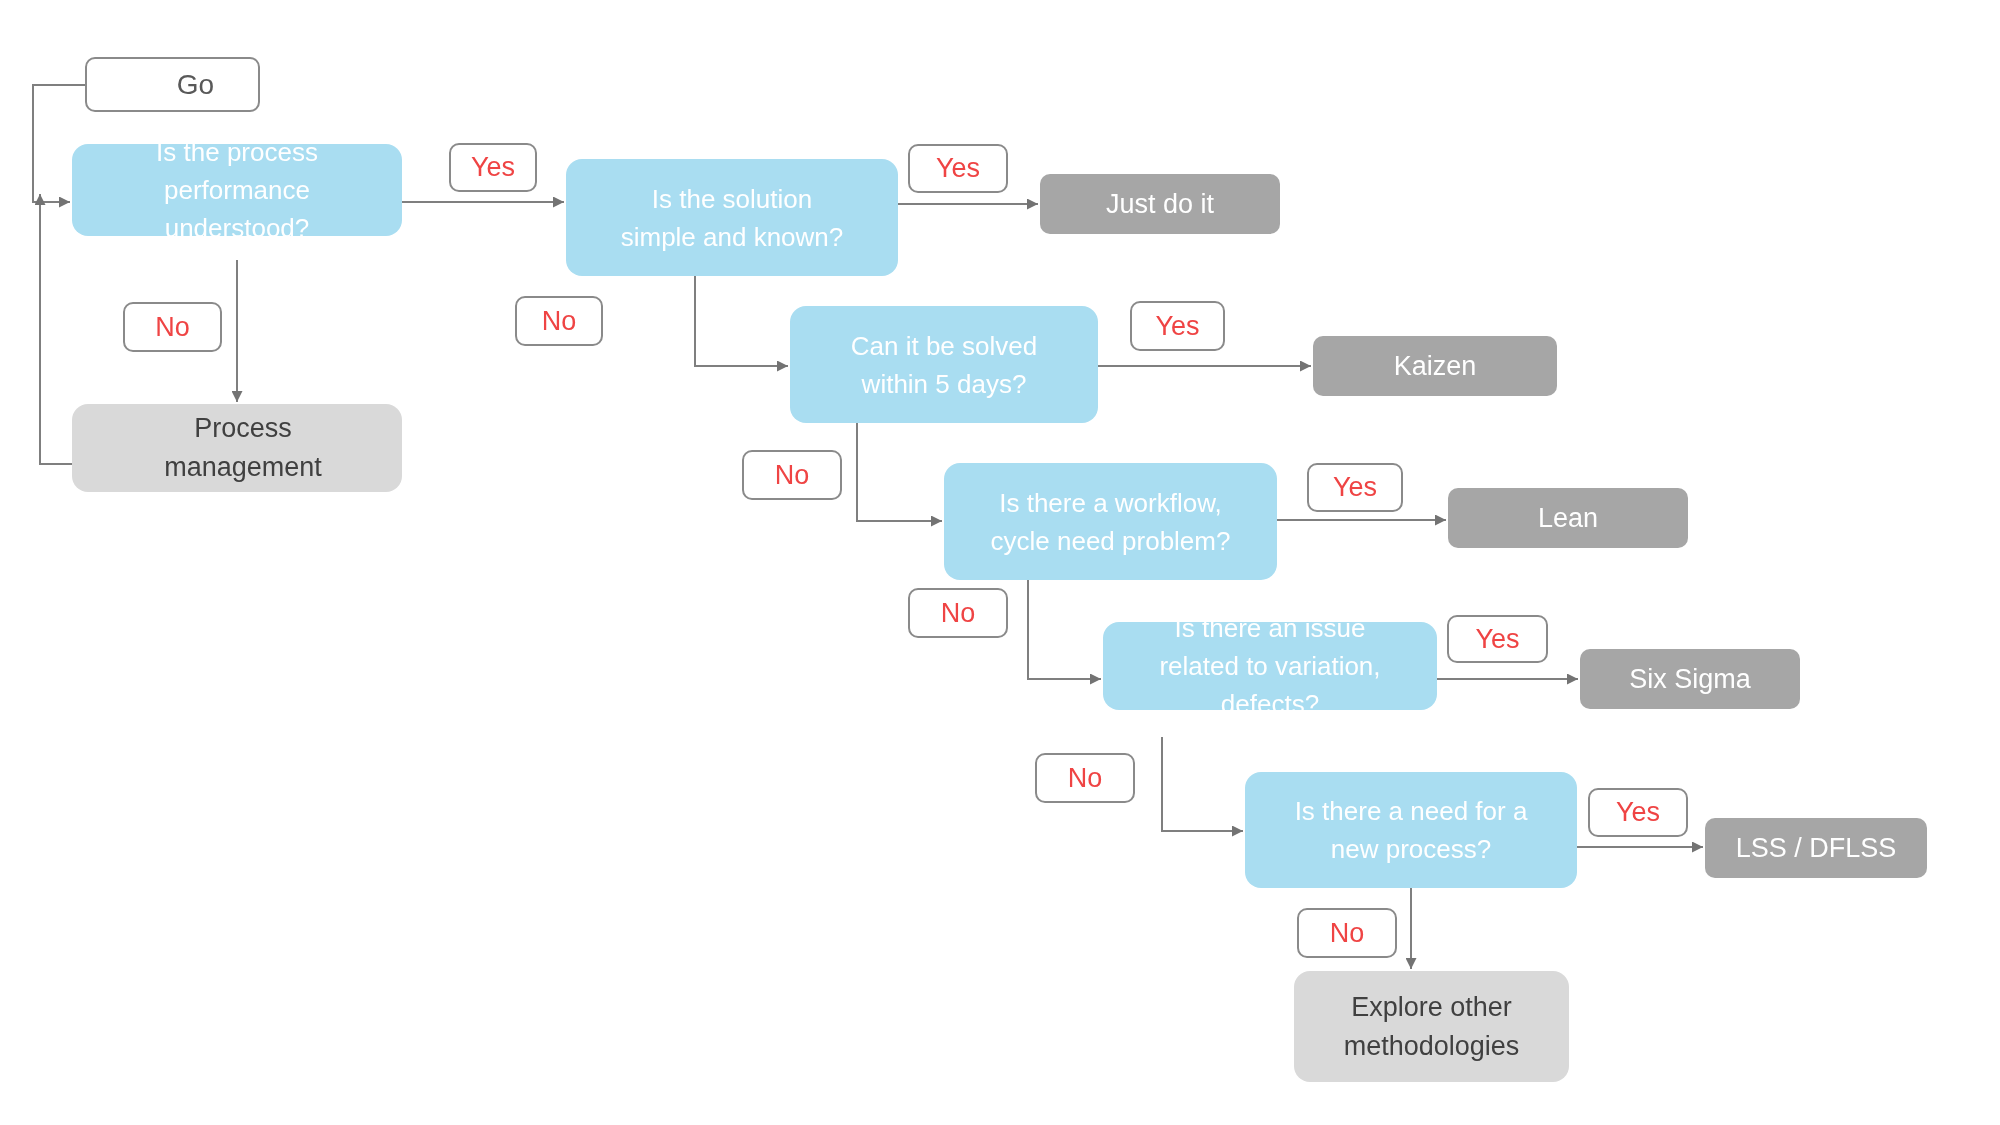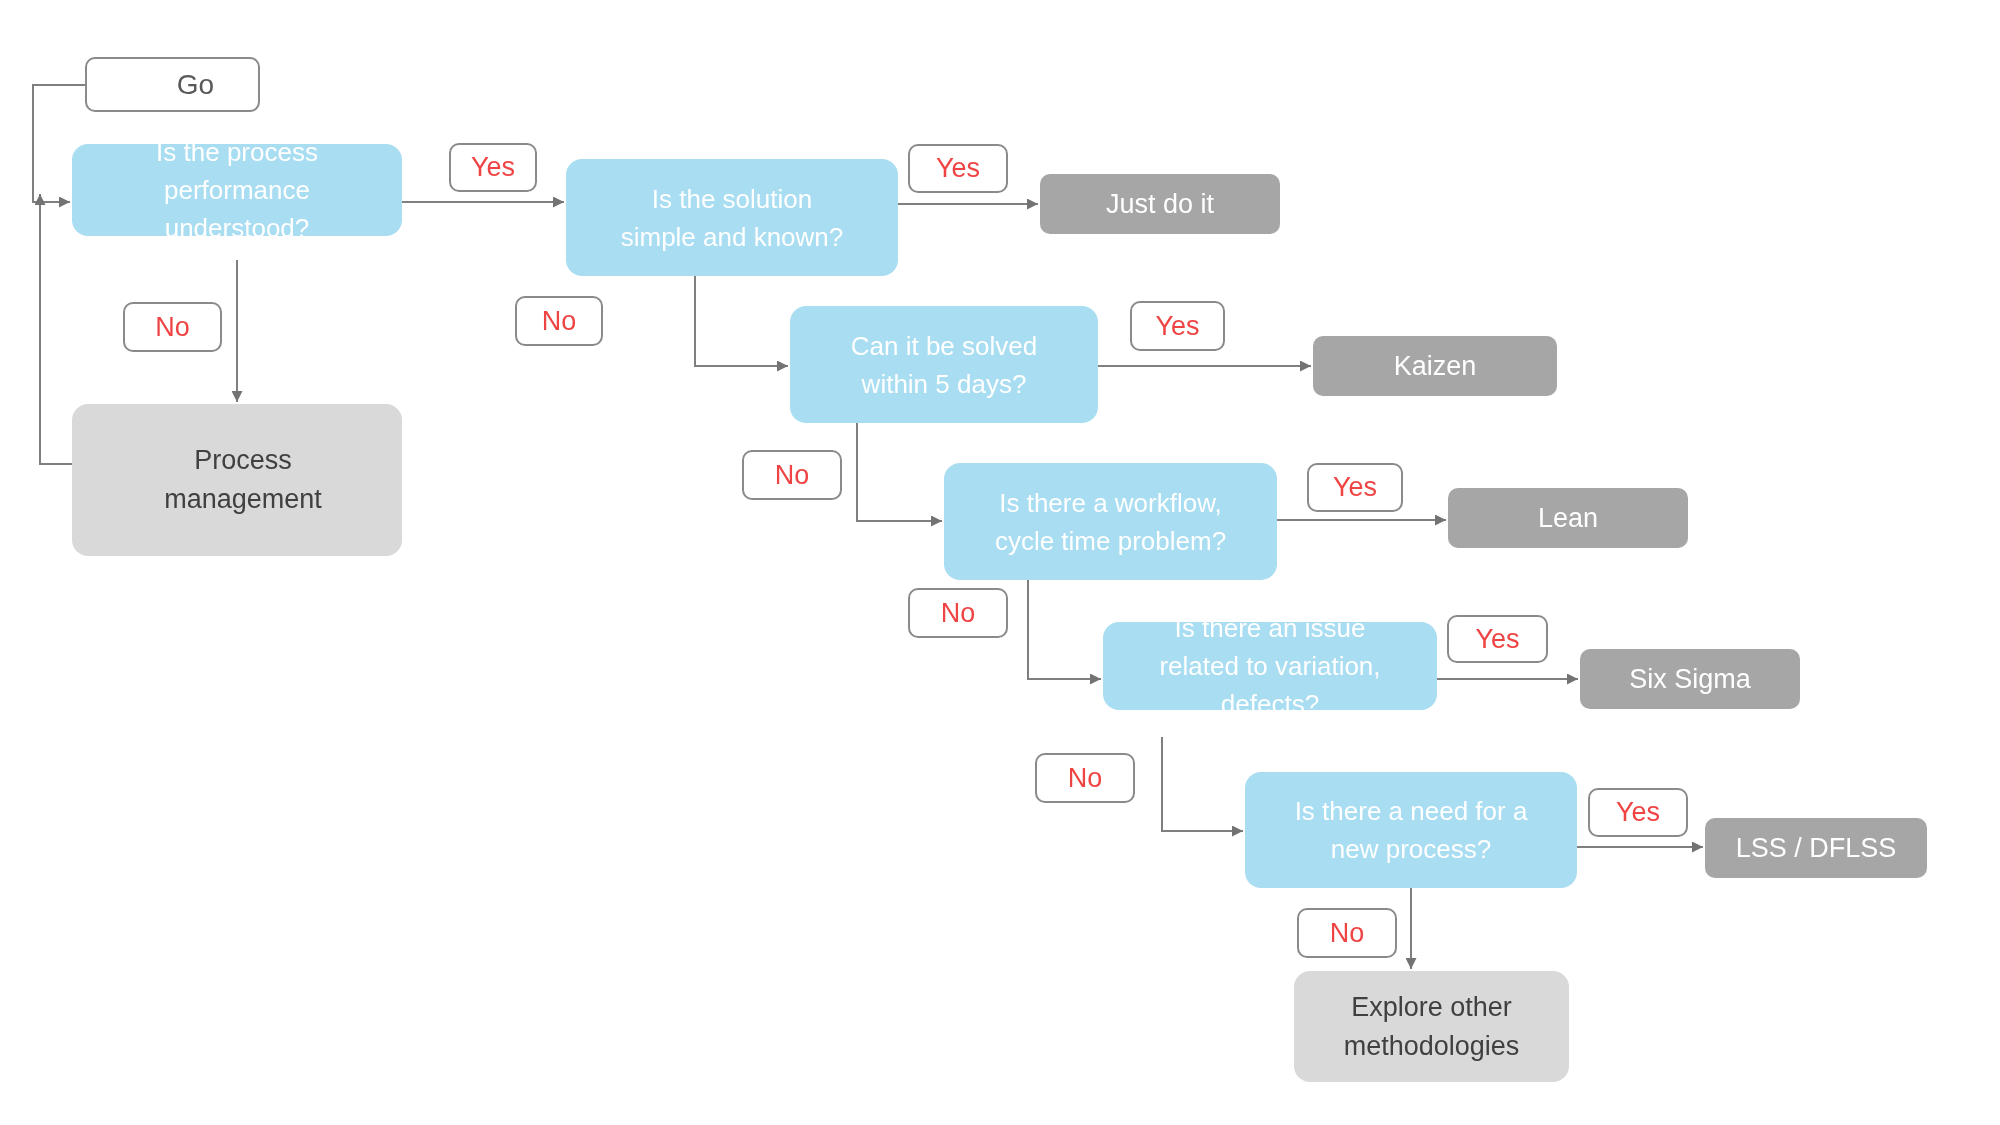--- a/index.html
+++ b/index.html
@@ -76,21 +76,21 @@
   <div class="node question" style="left:566px; top:145px; width:332px; height:117px;margin-top:14px;">
     <span>Is the solution
 simple and known?</span>
   </div>
   <div class="node question" style="left:790px; top:306px; width:308px; height:117px;text-align:center;">
     <span>Can it be solved
 within 5 days?</span>
   </div>
   <div class="node question" style="left:944px; top:463px; width:333px; height:117px;">
     <span>Is there a workflow,
-cycle time problem?</span>
+cycle need problem?</span>
   </div>
   <div class="node question" style="left:1103px; top:622px; width:334px; height:88px;">
     <span>Is there an issue
 related to variation,
 defects?</span>
   </div>
   <div class="node question" style="left:1245px; top:772px; width:332px; height:116px;">
     <span>Is there a need for a
 new process?</span>
   </div>
@@ -104,21 +104,21 @@
   <div class="node outcome" style="left:1448px; top:488px; width:240px; height:60px;">
     <span>Lean</span>
   </div>
   <div class="node outcome" style="left:1580px; top:649px; width:220px; height:60px;">
     <span>Six Sigma</span>
   </div>
   <div class="node outcome" style="left:1705px; top:818px; width:222px; height:60px;">
     <span>LSS / DFLSS</span>
   </div>
 
-  <div class="node terminal" style="left:72px; top:404px; width:330px; height:152px;padding-left:12px;">
+  <div class="node terminal" style="left:72px; top:404px; width:330px; height:88px;padding-left:12px;">
     <span>Process
 management</span>
   </div>
   <div class="node terminal" style="left:1294px; top:971px; width:275px; height:111px;">
     <span>Explore other
 methodologies</span>
   </div>
 
   <div class="node tag" style="left:449px; top:143px; width:88px; height:49px;">
     <span>Yes</span>

